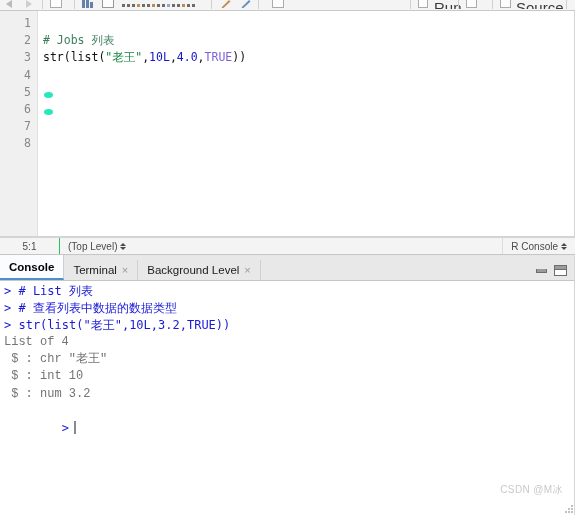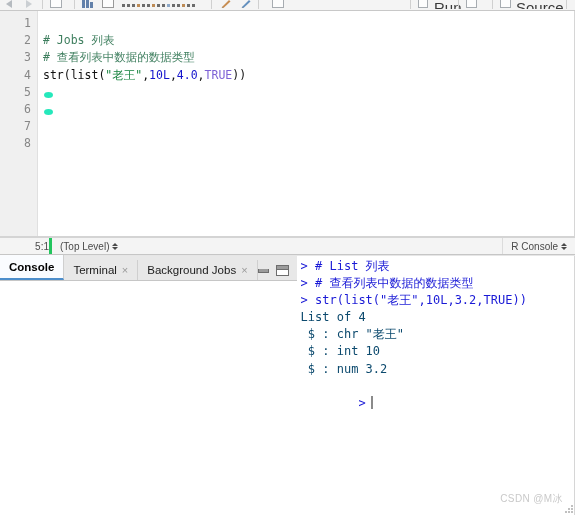--- a/index.html
+++ b/index.html
@@ -147,23 +147,23 @@
     background: #f4f4f4;
     border-top: 1px solid #d4d4d4;
     border-bottom: 1px solid #c6c6c6;
     display: flex;
     align-items: center;
     font-size: 10px;
     color: #4a4a4a;
     position: relative;
   }
   .es-pos {
-    width: 52px;
-    text-align: right;
-    border-right: 3px solid #22c55e;
+    width: 60px;
+    text-align: center;
+    border-right: 1px solid #22c55e;
     height: 100%;
     line-height: 18px;
   }
   .es-scope {
     padding-left: 8px;
     display: flex; align-items: center; gap: 3px;
     flex: 1 1 auto;
     height: 100%;
   }
   .es-type {
@@ -183,21 +183,21 @@
     border-right: 3px solid transparent;
   }
   .updown .u { border-bottom: 3px solid #4a4a4a; }
   .updown .d { border-top: 3px solid #4a4a4a; }
 
   
   .console-pane {
     flex: 1 1 auto;
     background: #ffffff;
     display: flex;
-    flex-direction: row;
+    flex-direction: column;
     border-top: 1px solid #e6e6e6;
     position: relative;
   }
   .tabbar {
     height: 25px;
     background: #e8e8e8;
     border-bottom: 1px solid #c6c6c6;
     display: flex;
     align-items: flex-end;
     position: relative;
@@ -288,32 +288,32 @@
   }
   .col {
     font-family: "DejaVu Sans Mono", monospace;
     font-size: 12px;
     line-height: 17.1px;
     height: 17.1px;
     white-space: pre;
     color: #000;
   }
   .c-in { color: #1a1ad6; }
-  .c-out{ color: #0c4a6e; }
+  .c-out{ color: #737373; font-family: Liberation Mono, monospace; }
   .cursor-blk {
     display: inline-block;
     width: 2px; height: 13px;
     background: #8a8a8a;
     vertical-align: -2px;
     margin-left: 5px;
   }
 
   .watermark {
     position: absolute;
-    right: 12px; bottom: 9px;
+    right: 12px; bottom: 18px;
     font-size: 10px;
     color: #c9c9c9;
     letter-spacing: .4px;
     user-select: none;
   }
   .resize-grip {
     position: absolute;
     right: 1px; bottom: 1px;
     width: 10px; height: 10px;
   }
@@ -430,21 +430,20 @@
       <div class="ln">3</div>
       <div class="ln">4</div>
       <div class="ln">5</div>
       <div class="ln">6</div>
       <div class="ln">7</div>
       <div class="ln">8</div>
     </div>
     <div class="code-area">
       <div class="cl"></div>
       <div class="cl"><span class="tok-comment"># Jobs 列表</span></div>
-      <div class="cl"><span class="tok-comment"># 查看列表中数据的数据类型</span></div>
       <div class="cl"><span class="tok-plain">str(list(</span><span class="tok-str">"老王"</span><span class="tok-plain">,</span><span class="tok-num">10L</span><span class="tok-plain">,</span><span class="tok-num">4.0</span><span class="tok-plain">,</span><span class="tok-bool">TRUE</span><span class="tok-plain">))</span></div>
       <div class="cl"></div>
       <div class="cl"></div>
       <div class="cl"></div>
       <div class="cl"></div>
       <span class="mark m1"></span>
       <span class="mark m2b"></span>
     </div>
     <span class="edge-right"></span>
   </div>
@@ -471,21 +470,21 @@
 
     <div class="tabbar">
       <div class="tab active">
         <span>Console</span>
       </div>
       <div class="tab">
         <span>Terminal</span>
         <span class="x">×</span>
       </div>
       <div class="tab">
-        <span>Background Jobs</span>
+        <span>Background Level</span>
         <span class="x">×</span>
       </div>
       <div class="win-btns">
         <span class="btn-min"></span>
         <span class="btn-max"></span>
       </div>
     </div>
 
 
     <div class="console-out">

